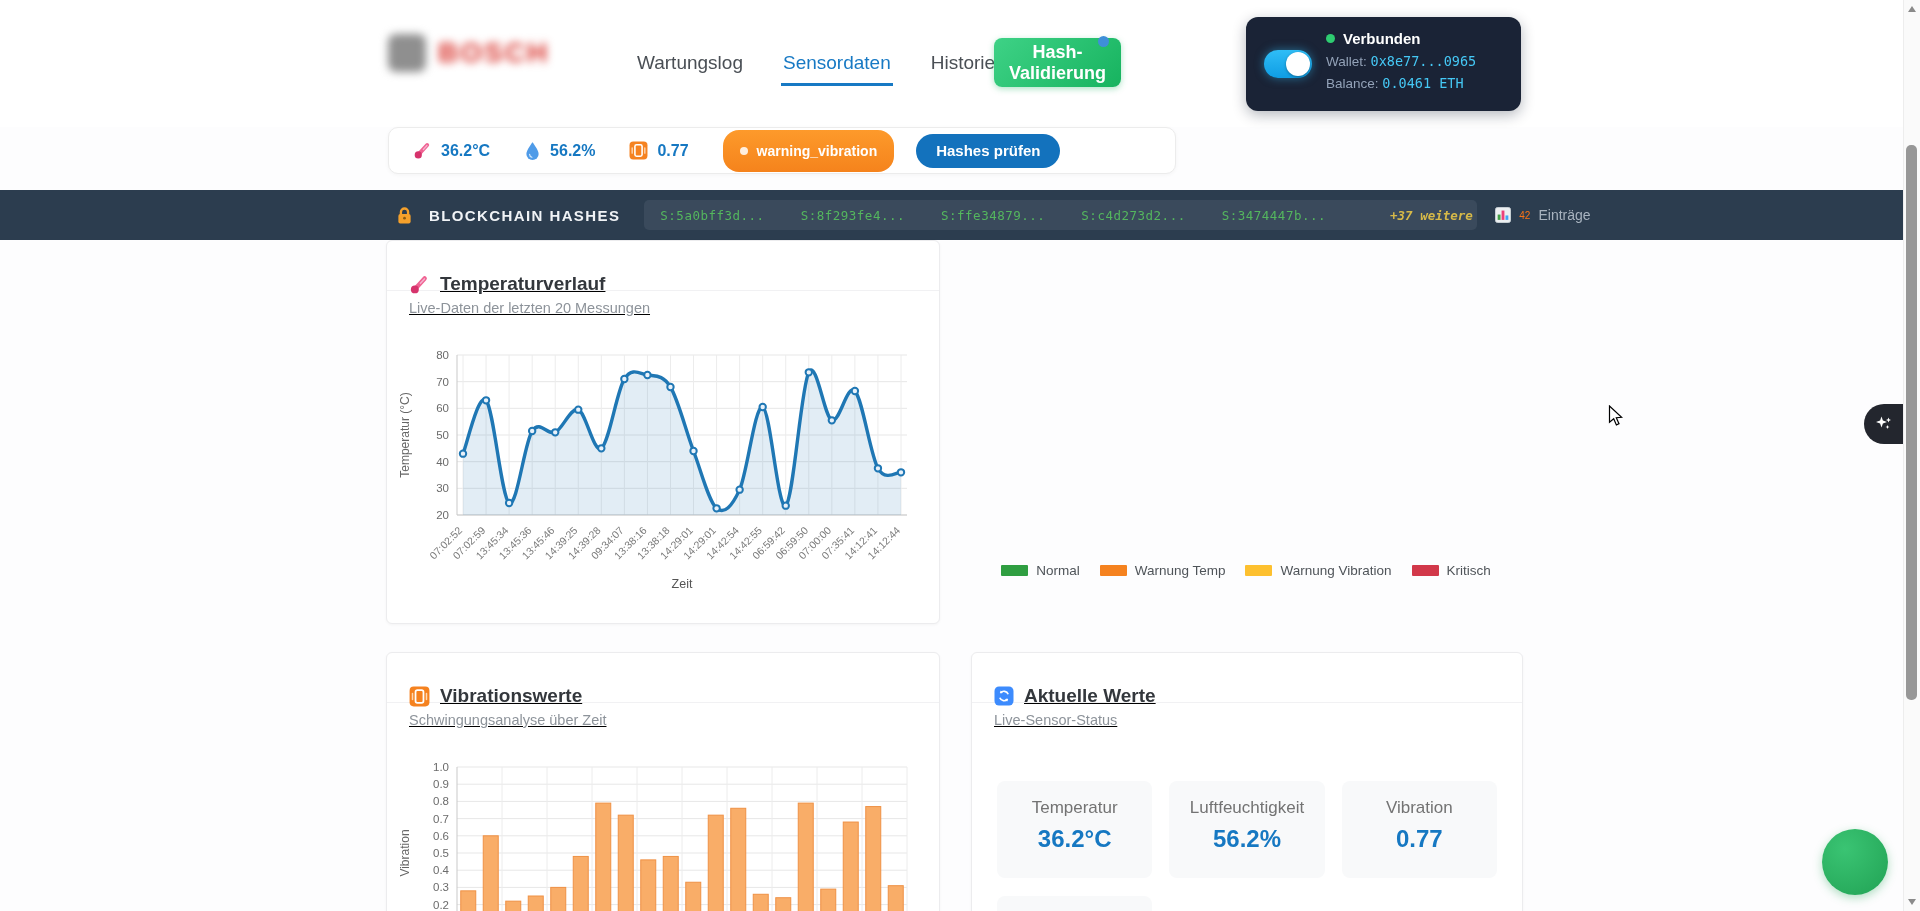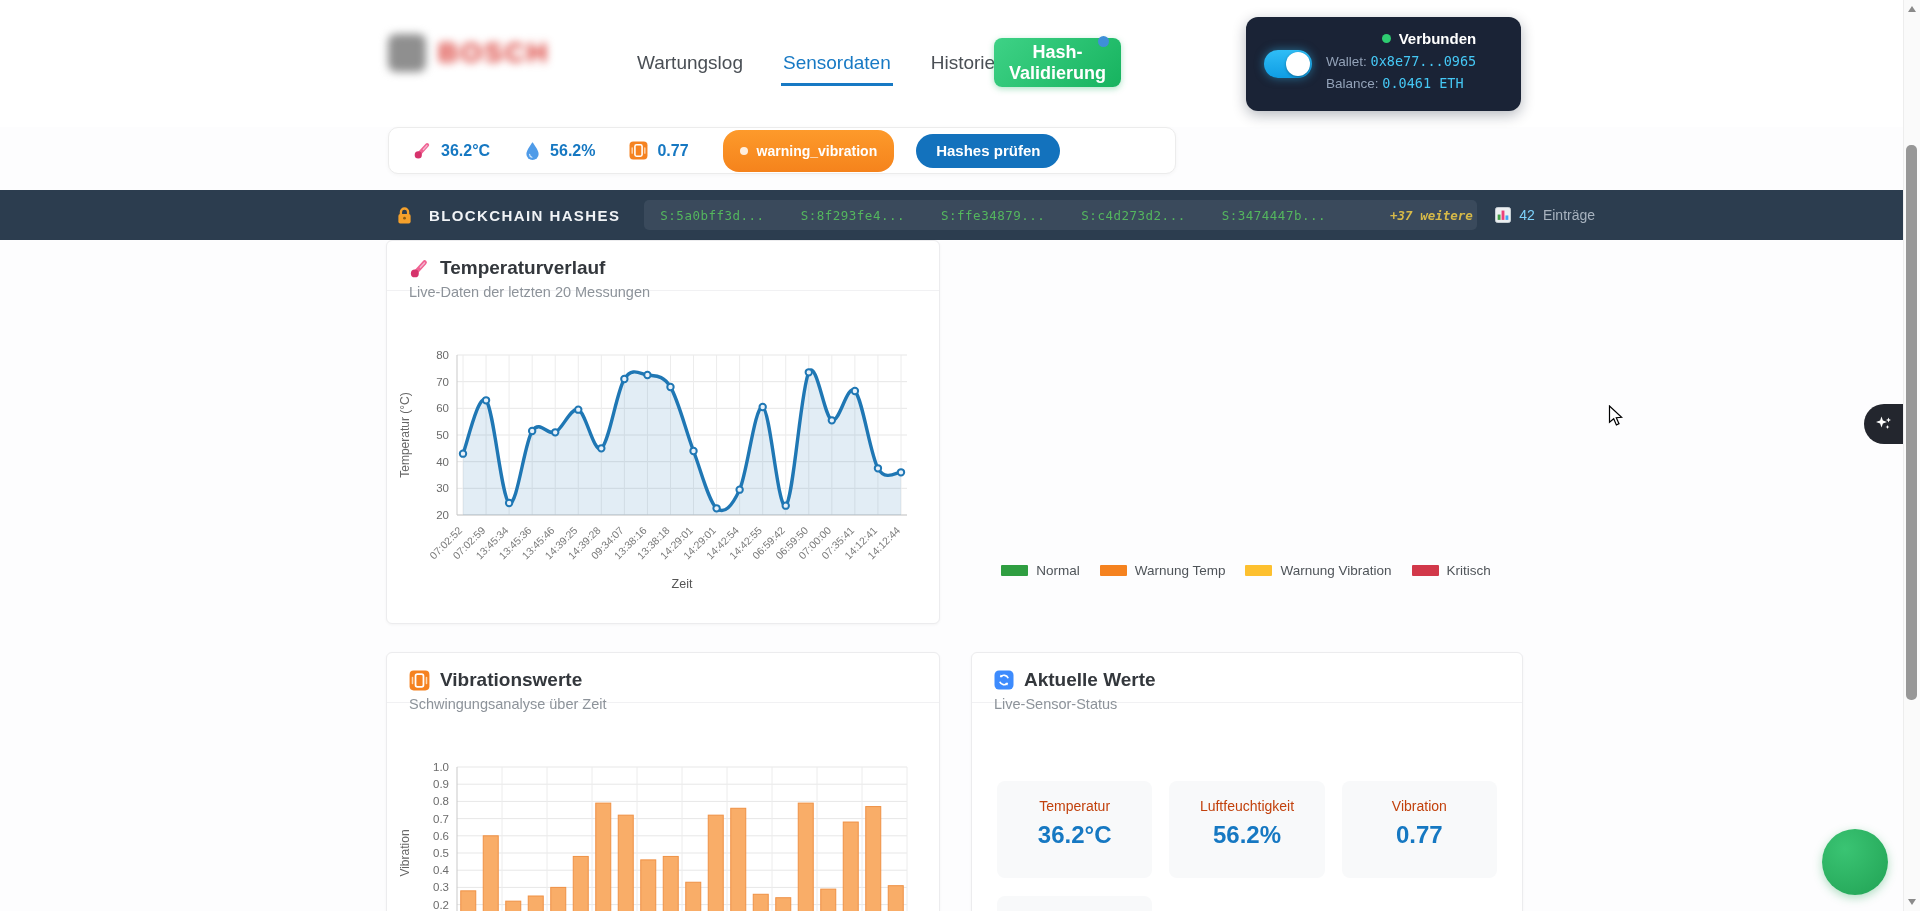--- a/index.html
+++ b/index.html
@@ -22,21 +22,21 @@
   .notif-dot{position:absolute;left:1098px;top:36px;width:11px;height:11px;border-radius:50%;background:#3f8fd8;}
 
   
   .wallet{position:absolute;left:1246px;top:17px;width:275px;height:94px;background:#1a2336;border-radius:12px;
       box-shadow:0 4px 14px rgba(10,20,40,.30);display:flex;align-items:center;padding:0;}
   .toggle{position:absolute;left:18px;top:33px;width:48px;height:28px;border-radius:14px;
       background:linear-gradient(180deg,#2fbdf6,#0f9de4);cursor:pointer;box-shadow:0 0 10px rgba(47,189,246,.5);}
   .toggle-knob{position:absolute;right:2px;top:2px;width:24px;height:24px;border-radius:50%;background:#fff;
       box-shadow:0 1px 3px rgba(0,0,0,.35);}
   .wallet-info{position:absolute;left:80px;top:13px;}
-  .wallet-status{display:flex;align-items:center;gap:8px;font-size:15px;font-weight:bold;color:#fff;justify-content:flex-end;}
+  .wallet-status{display:flex;align-items:center;gap:8px;font-size:15px;font-weight:bold;color:#fff;}
   .green-dot{width:9px;height:9px;border-radius:50%;background:#2ecc71;}
   .w-row{margin-top:6px;font-size:13.5px;color:#93a2b8;}
   .w-val{font-family:"DejaVu Sans Mono",monospace;color:#45c8f5;font-size:13.5px;}
 
   
   .status-box{position:absolute;left:388px;top:127px;width:788px;height:47px;background:#fff;border:1px solid #ececec;
       border-radius:10px;box-shadow:0 1px 4px rgba(0,0,0,.04);display:flex;align-items:center;padding:0 0 0 24px;box-sizing:border-box;}
   .chip{display:flex;align-items:center;gap:9px;font-size:16px;font-weight:600;color:#1678c2;margin-right:34px;}
   .chip svg{display:block;}
   .warning-pill{display:flex;align-items:center;gap:9px;height:42px;padding:0 17px;border-radius:16px;margin-right:22px;
@@ -49,44 +49,44 @@
   .blockchain-bar{position:absolute;left:0;top:190px;width:1920px;height:50px;background:#2c3d4f;
       display:flex;align-items:center;}
   .bc-lock{margin-left:396px;}
   .bc-title{margin-left:16px;font-size:15px;font-weight:bold;color:#f0f3f6;letter-spacing:1.4px;white-space:nowrap;}
   .hash-strip{margin-left:24px;width:833px;height:30px;background:#3a4a5c;border-radius:5px;display:flex;
       align-items:center;padding:0 16px;box-sizing:border-box;gap:36px;overflow:hidden;}
   .hash-chip{font-family:"DejaVu Sans Mono",monospace;font-size:12.5px;color:#54b65e;letter-spacing:.5px;white-space:nowrap;}
   .hash-more{font-family:"DejaVu Sans Mono",monospace;font-size:12.5px;font-weight:bold;font-style:italic;color:#d6b948;
       margin-left:28px;cursor:pointer;white-space:nowrap;}
   .bc-count{margin-left:18px;display:flex;align-items:center;gap:8px;}
-  .bc-count-num{font-size:14px;color:#7dd3fc;}
+  .bc-count-num{font-size:10px;color:#f97316;}
   .bc-count-label{font-size:14px;color:#a8b3bf;}
 
   
   .card{position:absolute;background:#fff;border:1px solid #ececee;border-radius:6px;box-shadow:0 1px 3px rgba(0,0,0,.04);}
   .card-temp{left:386px;top:240px;width:552px;height:382px;}
   .card-status{left:971px;top:240px;width:550px;height:382px;}
   .card-vib{left:386px;top:652px;width:552px;height:480px;}
   .card-current{left:971px;top:652px;width:550px;height:480px;}
-  .card-head{height:50px;border-bottom:1px solid #f1f1f3;padding:16px 22px 0;box-sizing:border-box;}
+  .card-head{height:50px;border-bottom:1px solid #f1f1f3;padding:32px 22px 0;box-sizing:border-box;text-decoration:underline;}
   .card-title{display:flex;align-items:center;gap:10px;font-size:19px;font-weight:600;color:#33373c;}
   .card-sub{margin-top:5px;font-size:14.5px;color:#8d939a;}
   .chart-svg{position:absolute;left:8px;}
   #line-svg{top:76px;}
   #bar-svg{top:92px;}
   #donut-svg{position:absolute;left:140px;top:315px;}
   .legend{position:absolute;left:971px;top:563px;width:550px;display:flex;justify-content:center;gap:20px;align-items:center;}
   .legend-item{display:flex;align-items:center;gap:8px;font-size:13.5px;color:#4f5459;}
   .legend-swatch{width:27px;height:11px;border-radius:1px;display:inline-block;}
 
   
   .stats-grid{position:absolute;left:25px;top:128px;right:25px;display:grid;grid-template-columns:repeat(3,1fr);gap:17px;}
   .stat-box{background:#f8f9fa;border-radius:8px;height:97px;text-align:center;}
-  .stat-label{margin-top:17px;font-size:14px;color:#c2410c;}
+  .stat-label{margin-top:17px;font-size:17px;color:#737373;}
   .stat-value{margin-top:7px;font-size:24px;font-weight:bold;color:#1678c2;}
   .stat-partial{position:absolute;left:25px;top:243px;width:155px;height:60px;background:#f8f9fa;border-radius:8px;}
 
   
   .sparkle-tab{position:absolute;left:1864px;top:404px;width:40px;height:40px;background:#23262e;
       border-radius:20px 0 0 20px;display:flex;align-items:center;justify-content:center;cursor:pointer;}
   .fab{position:absolute;left:1822px;top:829px;width:66px;height:66px;border-radius:50%;border:none;cursor:pointer;
       background:radial-gradient(circle at 35% 30%,#3ac473,#21a254);box-shadow:0 3px 10px rgba(33,162,84,.35);}
   .cursor{position:absolute;left:1608px;top:405px;pointer-events:none;}
 

